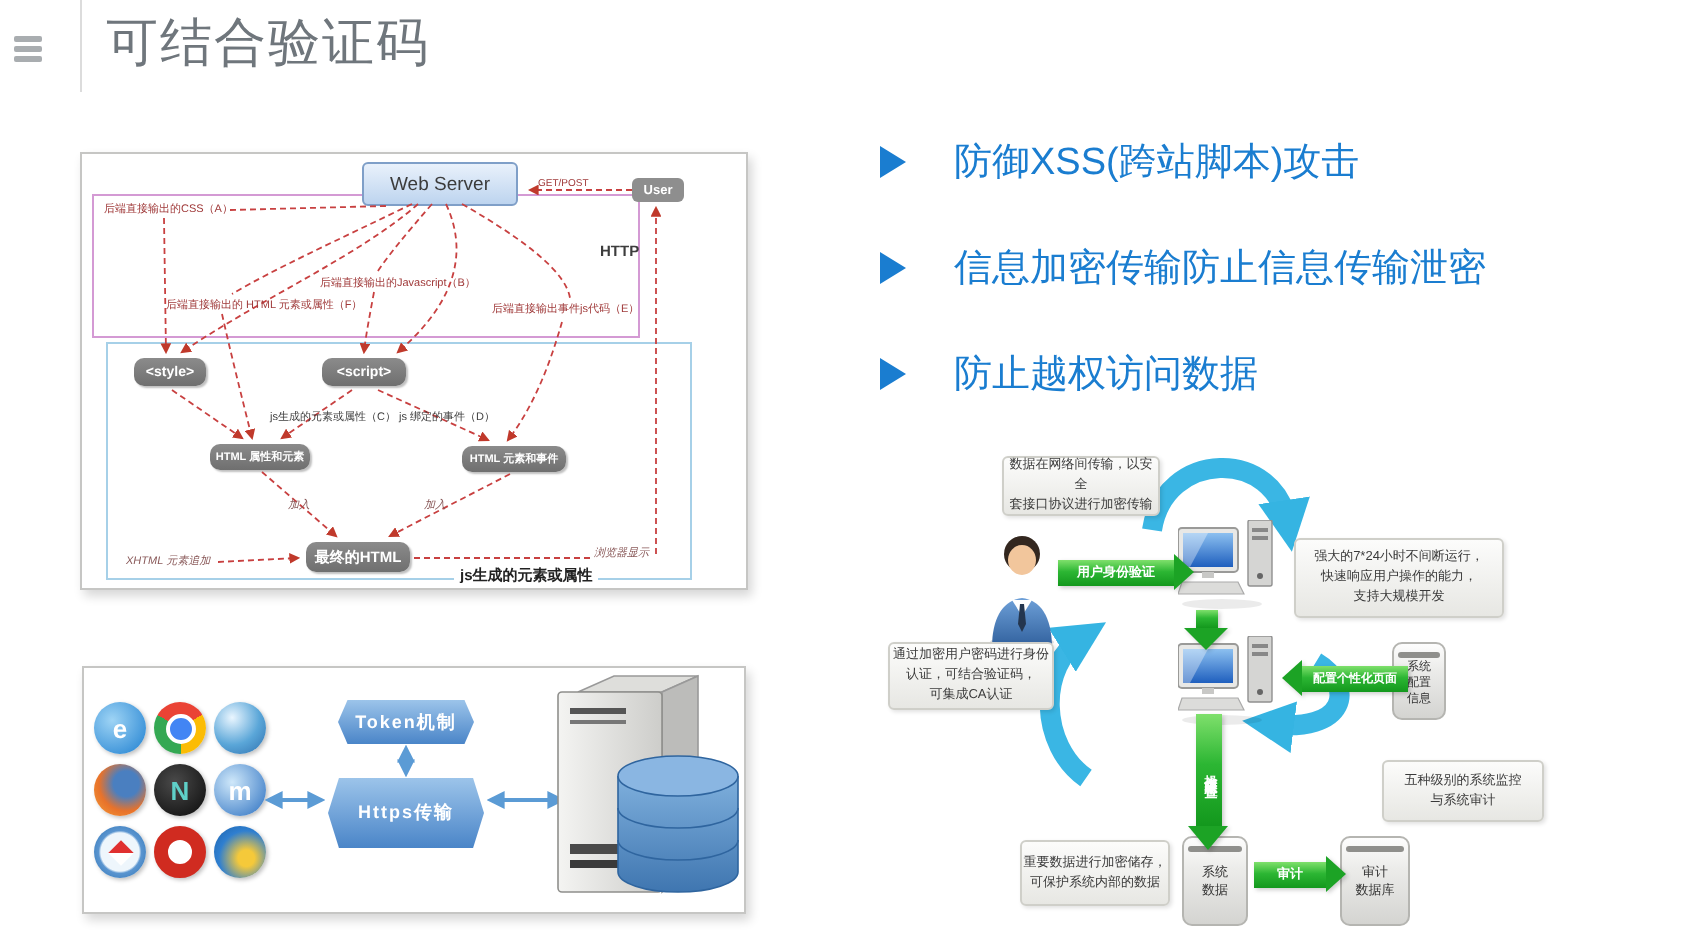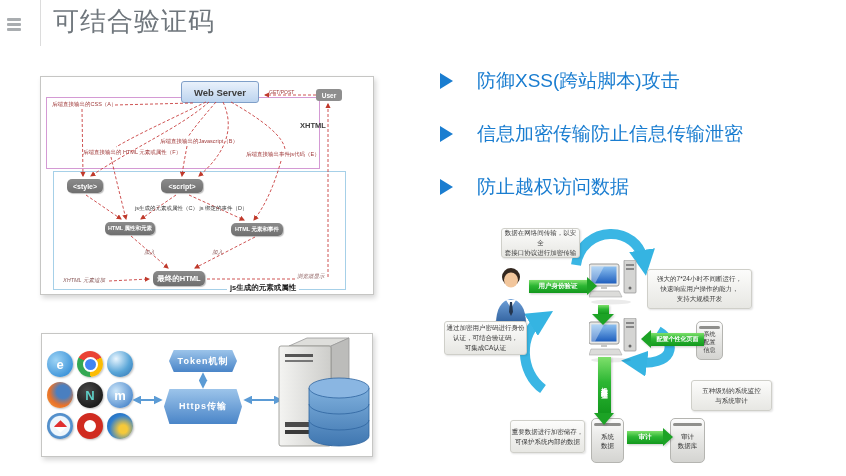--- a/index.html
+++ b/index.html
@@ -20,21 +20,21 @@
   
   .panel{background:#fff;border:1px solid #c6c6c4;box-shadow:2px 3px 5px rgba(0,0,0,.16)}
   #xss-panel{left:40px;top:76px;width:332px;height:217px}
   #https-panel{left:41px;top:333px;width:330px;height:122px}
 
   
   .rect-pink{left:5px;top:20px;width:272px;height:70px;border:1px solid #d49ad4}
   .rect-blue{left:12px;top:94px;width:291px;height:117px;border:1px solid #a6d0e8}
   .ws-box{left:140px;top:4px;width:76px;height:20px;border:1px solid #7f9fc8;border-radius:3px;
           background:linear-gradient(180deg,#e9f1fb,#bdd4ef);display:flex;align-items:center;justify-content:center;
-          font-size:9.5px;font-weight:bold;color:#3c3c3c}
+          font-size:9.5px;font-weight:normal;color:#3c3c3c}
   .user-box{left:275px;top:12px;width:26px;height:12px;border-radius:3px;background:#8e8e8e;color:#fff;
           display:flex;align-items:center;justify-content:center;font-size:6.5px;font-weight:bold}
   .gnode{background:linear-gradient(180deg,#8b8b8b,#6f6f6f);color:#fff;border-radius:5px;display:flex;align-items:center;justify-content:center;
          font-weight:bold;box-shadow:1px 1px 1px rgba(0,0,0,.25);white-space:nowrap}
   .rlabel{font-size:5.5px;color:#a03a3a;white-space:nowrap;z-index:3}
   .dklabel{font-size:5.5px;color:#3d3d3d;white-space:nowrap;z-index:3}
   .itlabel{font-style:italic;font-size:5.5px;color:#8a5a5a;white-space:nowrap;background:#fff;z-index:3}
   .xss-caption{font-size:7.5px;font-weight:bold;color:#222;background:#fff;padding:0 3px;white-space:nowrap;z-index:4}
   .xsvg{left:0;top:0;z-index:2}
 
@@ -141,21 +141,21 @@
       <path d="M 90 159 L 127 191" marker-end="url(#mr)"></path>
       <path d="M 214 160 L 154 191" marker-end="url(#mr)"></path>
       <path d="M 68 204 L 108 202" marker-end="url(#mr)"></path>
       <path d="M 166 202 L 285 202"></path>
     </g>
   </svg>
 
   <div class="abs ws-box">Web Server</div>
   <div class="abs user-box">User</div>
   <div class="abs rlabel" style="left:228px;top:12px;font-size:5px">GET/POST</div>
-  <div class="abs dklabel" style="left:259px;top:44px;font-size:7.5px;font-weight:bold">XHTML</div>
+  <div class="abs dklabel" style="left:259px;top:44px;font-size:7.5px;font-weight:bold">HTTP</div>
 
   <div class="abs rlabel" style="left:11px;top:24px">后端直接输出的CSS（A）</div>
   <div class="abs rlabel" style="left:119px;top:61px">后端直接输出的Javascript（B）</div>
   <div class="abs rlabel" style="left:42px;top:72px">后端直接输出的 HTML 元素或属性（F）</div>
   <div class="abs rlabel" style="left:205px;top:74px">后端直接输出事件js代码（E）</div>
 
   <div class="abs gnode" style="left:26px;top:102px;width:36px;height:14px;font-size:7px">&lt;style&gt;</div>
   <div class="abs gnode" style="left:120px;top:102px;width:42px;height:14px;font-size:7px">&lt;script&gt;</div>
   <div class="abs dklabel" style="left:94px;top:128px">js生成的元素或属性（C）  js 绑定的事件（D）</div>
   <div class="abs gnode" style="left:64px;top:145px;width:50px;height:13px;font-size:5.5px">HTML 属性和元素</div>

